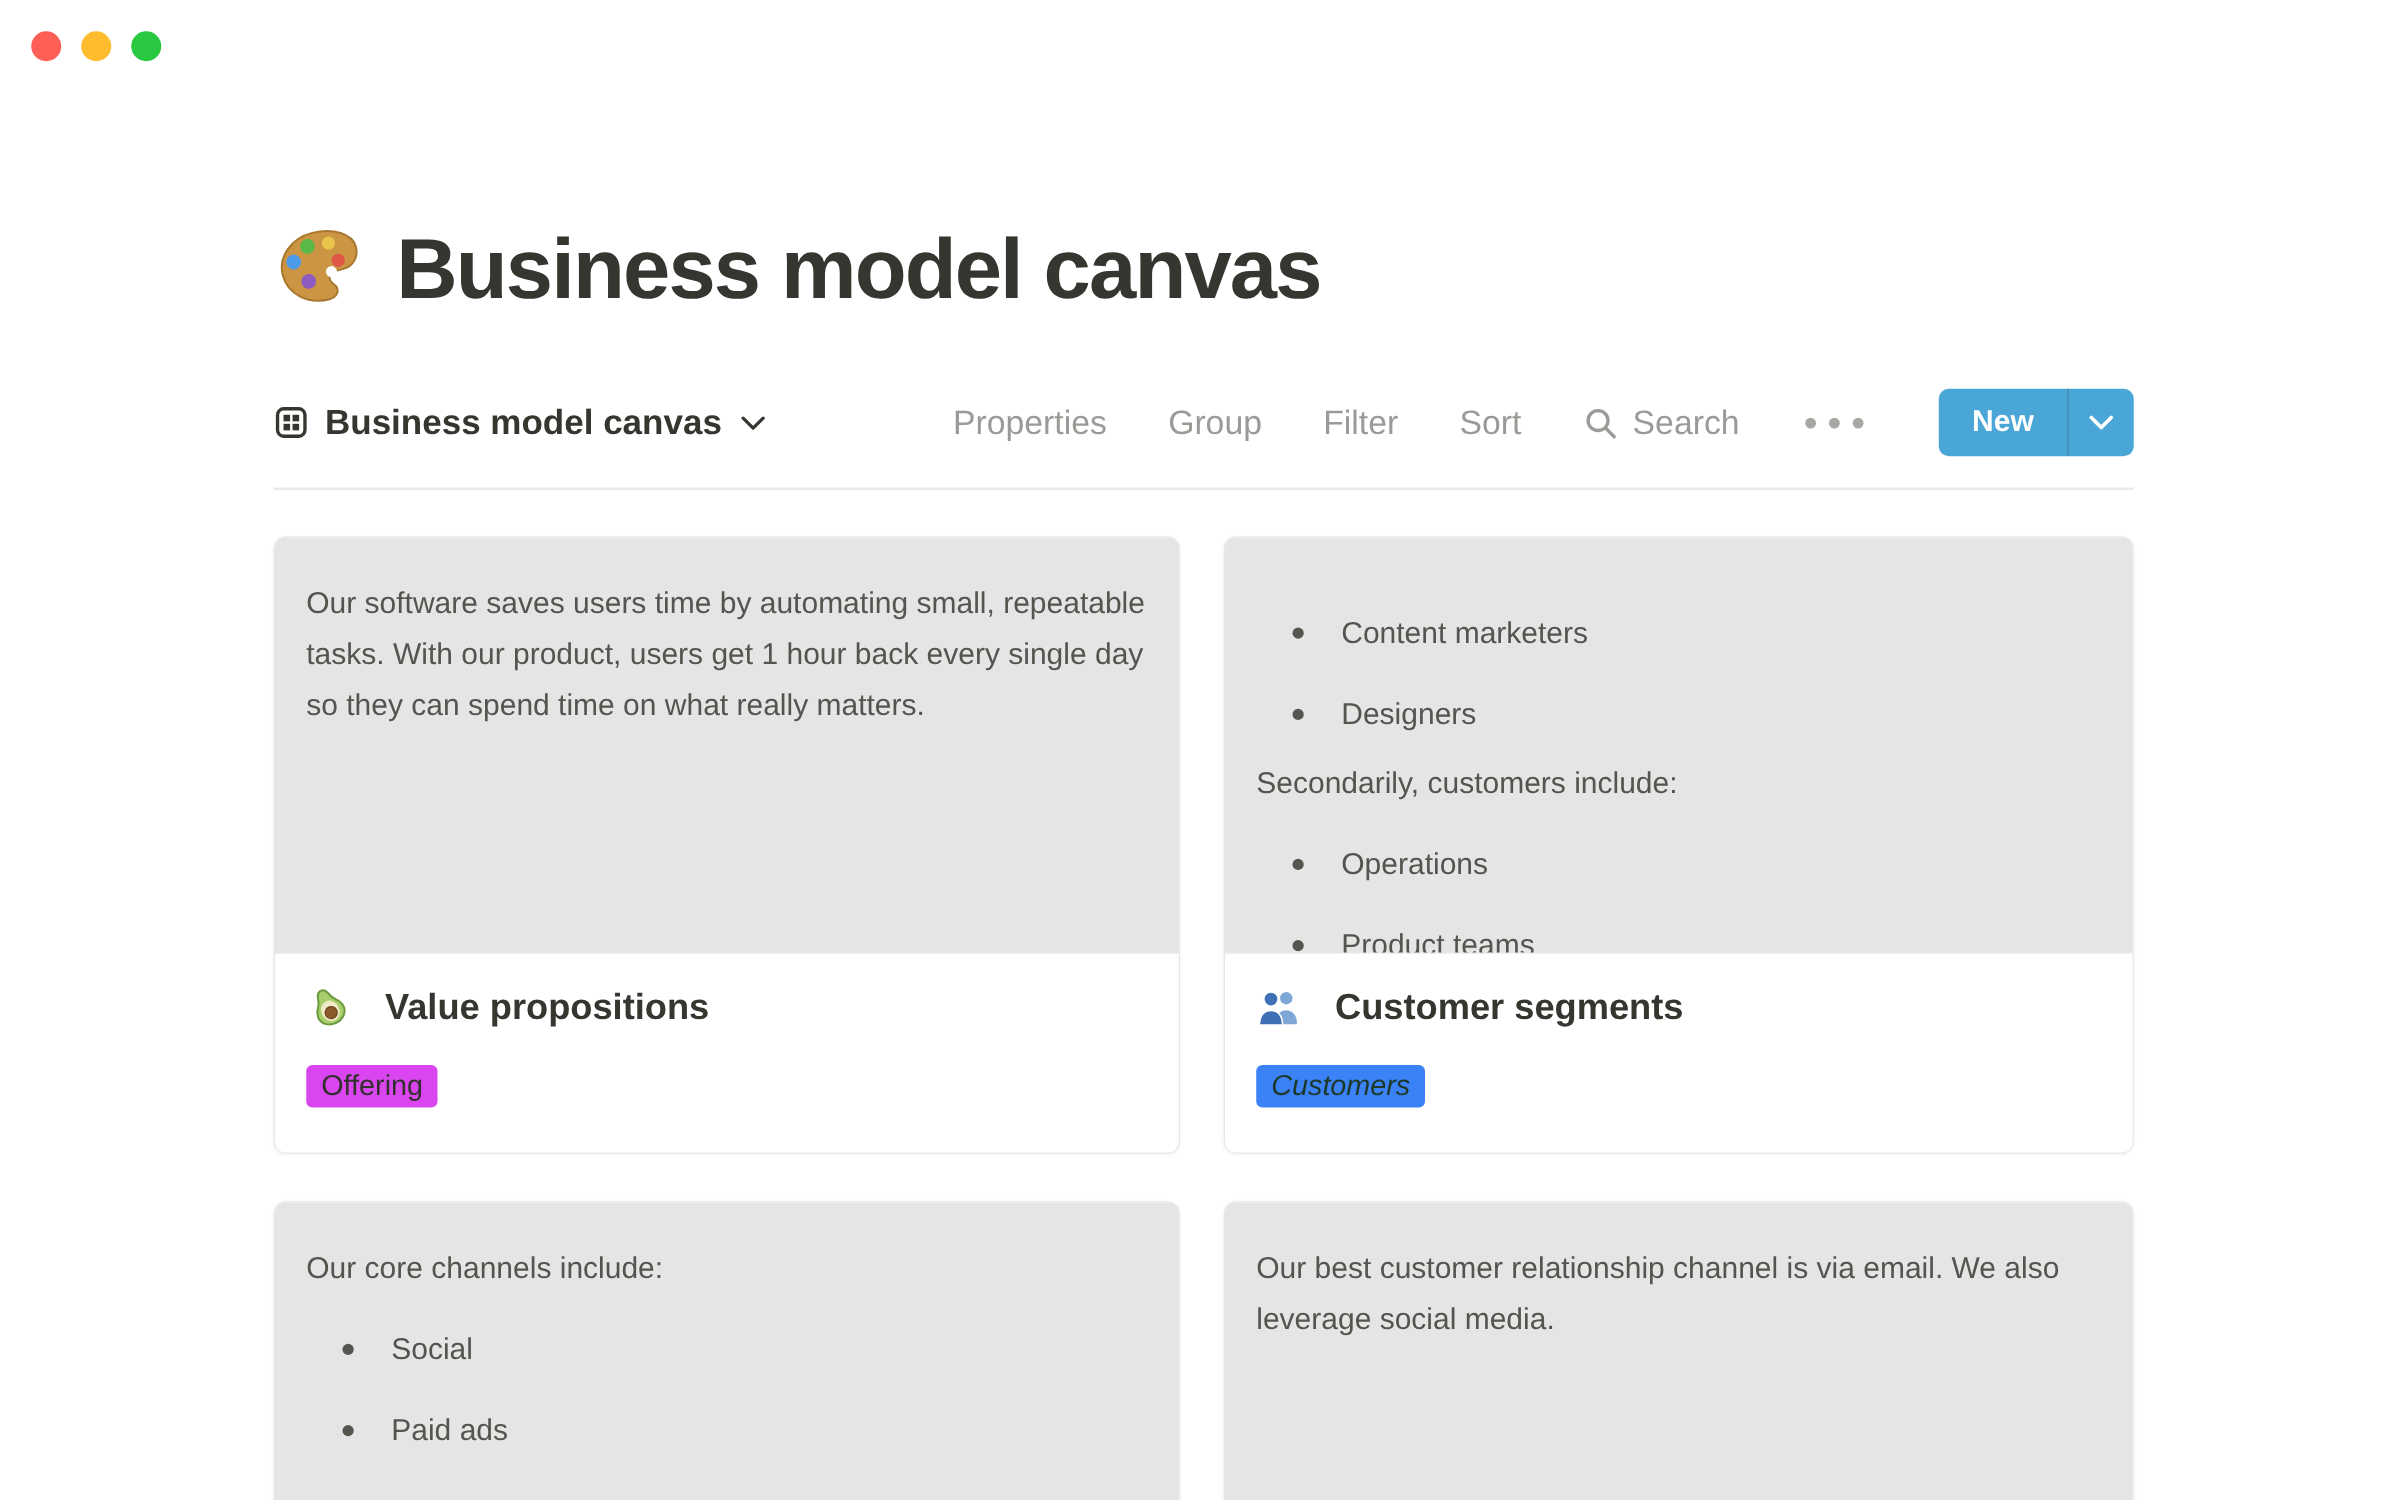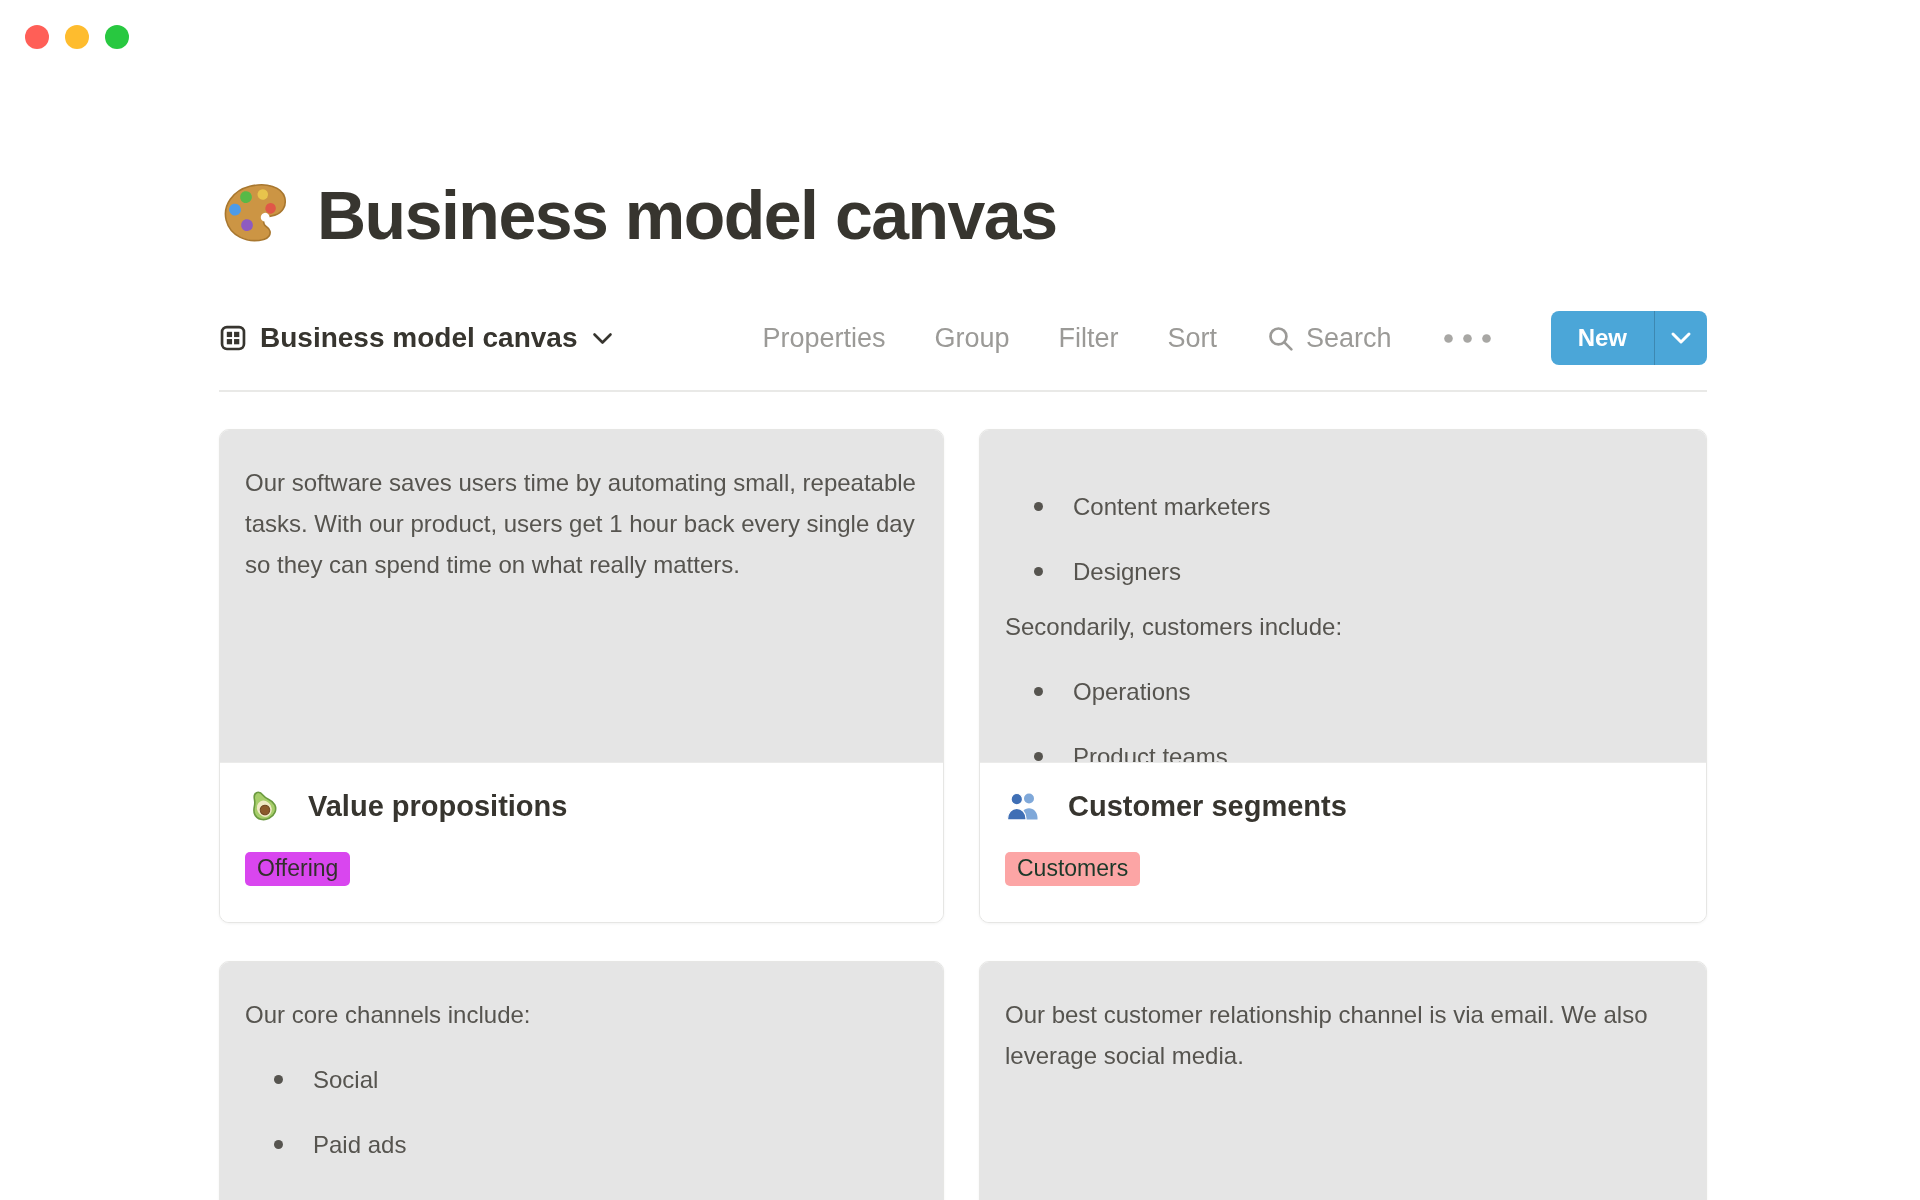--- a/index.html
+++ b/index.html
@@ -52,21 +52,21 @@
   .card-preview p + p, .card-preview ul + p{margin-top:14px;}
   .card-preview ul{margin:0;padding:0;list-style:none;}
   .card-preview li{margin-top:24px;position:relative;padding-left:68px;}
   .card-preview li::before{content:"";position:absolute;left:29px;top:16px;width:9px;height:9px;border-radius:50%;background:#56544f;}
   .card-footer{flex:1;padding:25px 25px 0 25px;background:#ffffff;}
   .footer-title{display:flex;align-items:center;gap:27px;}
   .footer-emoji{width:36px;height:36px;flex:0 0 auto;display:inline-flex;}
   .footer-title .footer-label{font-size:29px;font-weight:700;color:#37352f;}
   .tag{display:inline-block;margin-top:28px;padding:2px 12px 4px;font-size:23px;line-height:28px;border-radius:5px;}
   .tag[data-color="gray"]{background:#d946ef;color:#32302c;text-align:right;}
-  .tag[data-color="green"]{background:#fca5a5;color:#1c3829;}
+  .tag[data-color="green"]{background:#3b82f6;color:#1c3829;font-style:italic;}
 </style>
 </head>
 <body>
 
 <div>
 
   <div class="traffic-lights">
     <span class="traffic-light tl-close"></span>
     <span class="traffic-light tl-min"></span>
     <span class="traffic-light tl-zoom"></span>

